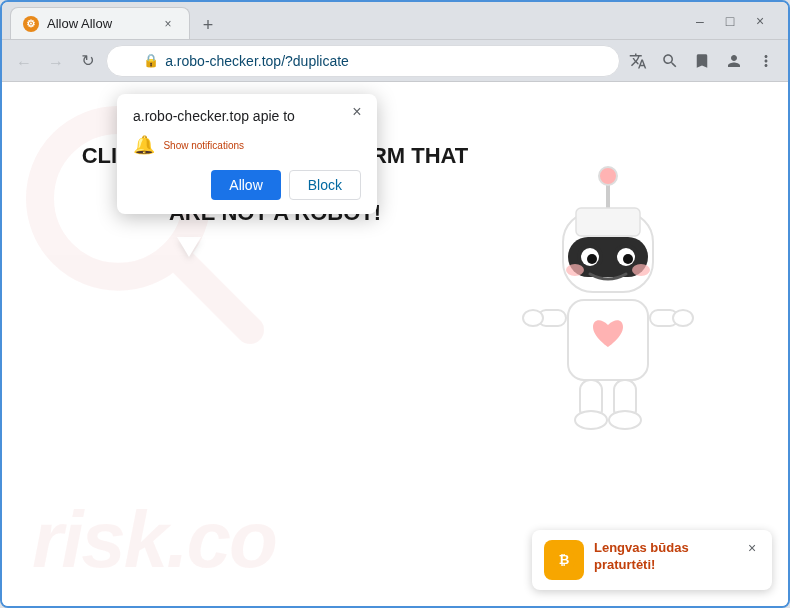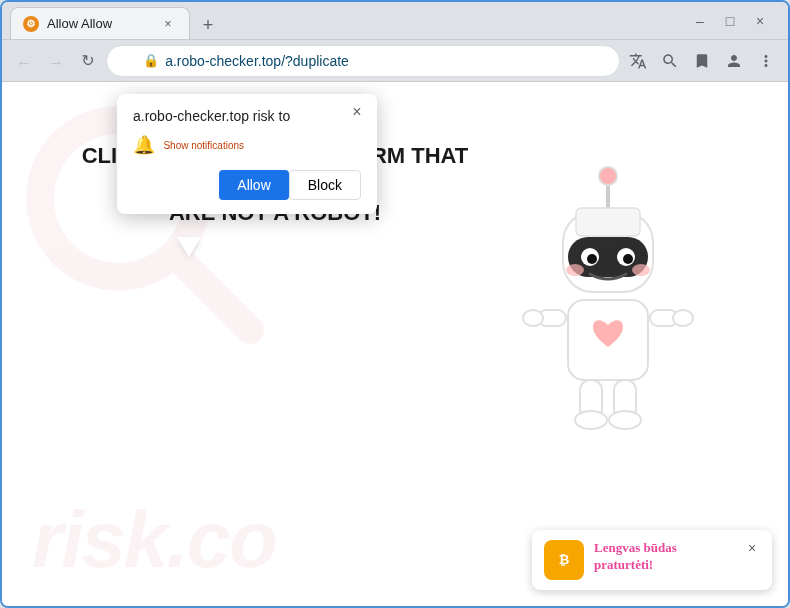--- a/index.html
+++ b/index.html
@@ -246,36 +246,37 @@
     }
 
     .popup-notification-text {
       font-size: 10px;
       color: #c2410c;
     }
 
     .popup-buttons {
       display: flex;
       justify-content: flex-end;
+      gap: 8px;
     }
 
     .btn-allow {
       background: #1a73e8;
       color: #fff;
       border: none;
       border-radius: 4px;
       padding: 6px 18px;
       font-size: 14px;
       cursor: pointer;
       font-weight: 500;
     }
 
     .btn-block {
       background: transparent;
-      color: #000000;
+      color: #0369a1;
       border: 1px solid #dadce0;
       border-radius: 4px;
       padding: 6px 18px;
       font-size: 14px;
       cursor: pointer;
       font-weight: 500;
     }
 
     
     .toast-notification {
@@ -305,23 +306,22 @@
       font-size: 22px;
     }
 
     .toast-content {
       flex: 1;
     }
 
     .toast-title {
       font-size: 13px;
       font-weight: 700;
-      color: #ec4899;
+      color: #c2410c;
       line-height: 1.3;
-      font-family: Liberation Serif, serif;
     }
 
     .toast-body {
       font-size: 12px;
       color: #5f6368;
       line-height: 1.3;
       margin-top: 2px;
     }
 
     .toast-close {
@@ -430,21 +430,21 @@
 
     <div class="wm-overlay" style="top:10px; left:10px; opacity:0.06;">
       <svg width="280" height="280" viewBox="0 0 100 100">
         <circle cx="38" cy="38" r="28" fill="none" stroke="#cc4444" stroke-width="10"></circle>
         <line x1="58" y1="58" x2="85" y2="85" stroke="#cc4444" stroke-width="10" stroke-linecap="round"></line>
       </svg>
     </div>
     <div class="wm-overlay" style="bottom:20px; left:30px; opacity:0.06; font-size:80px; font-weight:900; color:#cc4444; font-style:italic; white-space:nowrap; letter-spacing:-2px;">risk.co</div>
 
     <div class="notification-popup">
-      <div class="popup-title">a.robo-checker.top risk to</div>
+      <div class="popup-title">a.robo-checker.top apie to</div>
       <div class="popup-close">×</div>
       <div class="popup-notification-row">
         <span class="bell-icon">🔔</span>
         <span class="popup-notification-text">Show notifications</span>
       </div>
       <div class="popup-buttons">
         <button class="btn-allow">Allow</button>
         <button class="btn-block">Block</button>
       </div>
     </div>

